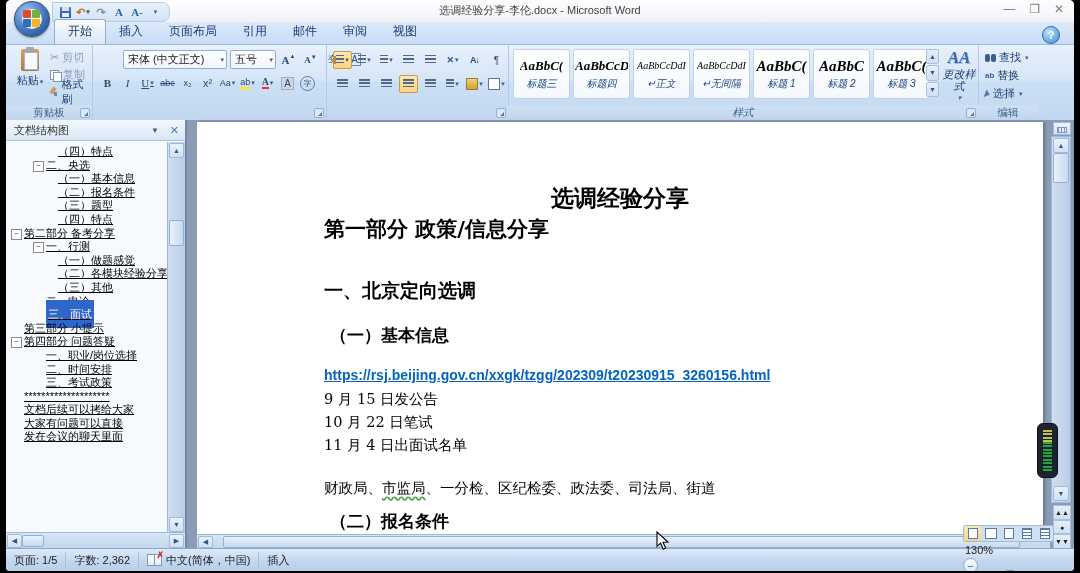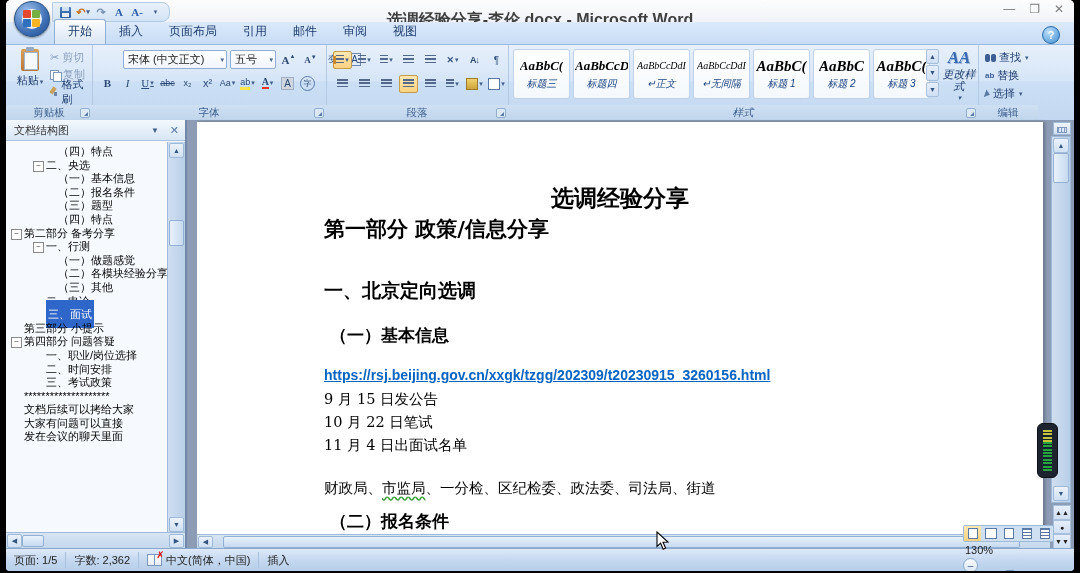--- a/index.html
+++ b/index.html
@@ -17,21 +17,21 @@
     display:grid;grid-template-columns:8px 8px;grid-template-rows:8px 8px;gap:1px;padding:1px;box-sizing:border-box;}
   .orb-in i{border-radius:1px;}
   .qat{position:absolute;left:46px;top:2px;height:18px;display:flex;align-items:center;gap:2px;
     background:linear-gradient(#e9f1fa,#d3e3f5);border:1px solid #b3c9e4;border-radius:0 8px 8px 0;padding:0 6px 0 4px;}
   .qbtn{width:16px;height:16px;display:flex;align-items:center;justify-content:center;font-size:11px;border-radius:2px;}
   .floppy{width:11px;height:11px;background:linear-gradient(#4d7fc0,#2a5a9b);border-radius:1px;position:relative;}
   .floppy:before{content:"";position:absolute;left:2px;top:0;width:7px;height:4px;background:#cfe0f2;}
   .floppy:after{content:"";position:absolute;left:2px;bottom:1px;width:7px;height:4px;background:#e8eef6;}
   .undo{color:#c6722a;font-weight:bold;} .redo{color:#7d93b5;font-weight:bold;}
   .abtn{color:#2d5fa8;font-weight:bold;font-family:"Liberation Serif",serif;}
-  .title-text{position:absolute;left:0;right:0;top:10px;text-align:center;font-size:16px;color:#3f3f3f;font-weight:bold;}
+  .title-text{position:absolute;left:0;right:0;top:3px;text-align:center;font-size:11px;color:#3f3f3f;}
   .wctl{position:absolute;right:10px;top:2px;display:flex;gap:14px;color:#7c7c7c;font-size:12px;}
   .wctl span{cursor:default;}
   
   .tabrow{position:absolute;left:0;top:22px;right:0;height:23px;
     background:linear-gradient(#dceafa,#c7dcf6);border-bottom:1px solid #99b9de;display:flex;align-items:flex-end;padding-left:48px;box-sizing:border-box;}
   .rtab{font-size:12px;color:#1e3c6e;padding:3px 13px 4px;border-radius:3px 3px 0 0;}
   .rtab.active{background:linear-gradient(#fbfdfe,#e6eef8 60%,#dbe7f5);border:1px solid #8fafd4;border-bottom:none;color:#15355f;}
   .helpbtn{position:absolute;right:14px;top:26px;width:16px;height:16px;border-radius:50%;
     background:radial-gradient(circle at 35% 30%,#bfe0f7,#3d8ed6);color:#fff;font-size:11px;font-weight:bold;
     display:flex;align-items:center;justify-content:center;border:1px solid #2a6aa8;}
@@ -110,21 +110,21 @@
   .repl{font-size:8px;color:#3c5e92;font-weight:bold;}
   .selarrow{width:0;height:0;border-left:5px solid #5a7aa5;border-top:4px solid transparent;border-bottom:4px solid transparent;transform:rotate(20deg);}
   
   .mainarea{position:absolute;left:0;top:120px;right:0;height:429px;background:#8d9cb5;}
   
   .sidebar{position:absolute;left:0;top:0;width:181px;bottom:0;background:#f6fafe;border-right:2px solid #7288a9;box-sizing:border-box;}
   .sb-head{position:absolute;left:0;top:0;right:0;height:21px;background:linear-gradient(#f3f8fd,#d8e6f5);
     border-bottom:1px solid #aec4de;display:flex;align-items:center;font-size:11px;color:#333;padding-left:8px;box-sizing:border-box;gap:24px;}
   .sb-dd{margin-left:auto;margin-right:26px;font-size:8px;color:#44608a;}
   .sb-close{position:absolute;right:6px;top:4px;font-size:11px;color:#5a7aa5;}
-  .sb-list{position:absolute;left:0;top:25px;right:18px;bottom:16px;overflow:hidden;font-size:11px;color:#000;}
+  .sb-list{position:absolute;left:0;top:25px;right:18px;bottom:16px;overflow:hidden;font-size:11px;color:#000;text-decoration:underline;}
   .map-item{height:13.6px;line-height:13.6px;white-space:nowrap;position:relative;}
   .map-box{display:none;width:9px;height:9px;border:1px solid #8a8a8a;background:#fff;font-size:8px;line-height:7px;
     text-align:center;color:#444;position:absolute;top:2px;}
   .map-item.has-box .map-box{display:block;}
   .map-item.lvl0{padding-left:18px;} .map-item.lvl0 .map-box{left:5px;}
   .map-item.lvl1{padding-left:40px;} .map-item.lvl1 .map-box{left:27px;}
   .map-item.lvl2{padding-left:52px;}
   .map-item.selected .map-text{background:#2e66c9;color:#fff;padding:8px 2px;}
   .sb-vscroll{position:absolute;right:0;top:22px;width:17px;bottom:16px;background:linear-gradient(to right,#cfdef0,#b9cfe8);border-left:1px solid #9fb9d8;}
   .sb-hscroll{position:absolute;left:0;bottom:0;right:0;height:16px;background:linear-gradient(#d7e5f4,#c2d6ec);border-top:1px solid #9fb9d8;}
@@ -322,21 +322,20 @@
               <span class="ulred" style="font-weight:bold;font-size:10px">A</span>
               <span class="dd">▾</span>
             </div>
         <div class="iconbtn">
               <span class="shadeA">A</span>
             </div>
         <div class="iconbtn">
               <span class="circ">字</span>
             </div>
       </div>
-      <div class="rgroup-label">字体</div>
       <div class="launcher"></div>
     </div>
 
     <div class="rgroup g-par">
       <div class="prow pr1">
         <div class="iconbtn active">
               <span class="lines short dotted"></span>
               <span class="dd">▾</span>
             </div>
         <div class="iconbtn">
@@ -386,21 +385,20 @@
             </div>
         <div class="iconbtn">
               <span style="width:10px;height:10px;background:linear-gradient(#f3d26b,#caa33c);border:1px solid #9a7c2c"></span>
               <span class="dd">▾</span>
             </div>
         <div class="iconbtn">
               <span style="width:10px;height:10px;border:1px solid #5a7aa5;background:linear-gradient(#fff 48%,#5a7aa5 48%,#5a7aa5 52%,#fff 52%),linear-gradient(to right,#fff 48%,#5a7aa5 48%,#5a7aa5 52%,#fff 52%)"></span>
               <span class="dd">▾</span>
             </div>
       </div>
-      <div class="rgroup-label">段落</div>
       <div class="launcher"></div>
     </div>
 
     <div class="rgroup g-styles">
       <div class="stylecards">
 
       <div class="card h34">
             <div class="prev">AaBbC(</div>
             <div class="nm">标题三</div>
           </div>

